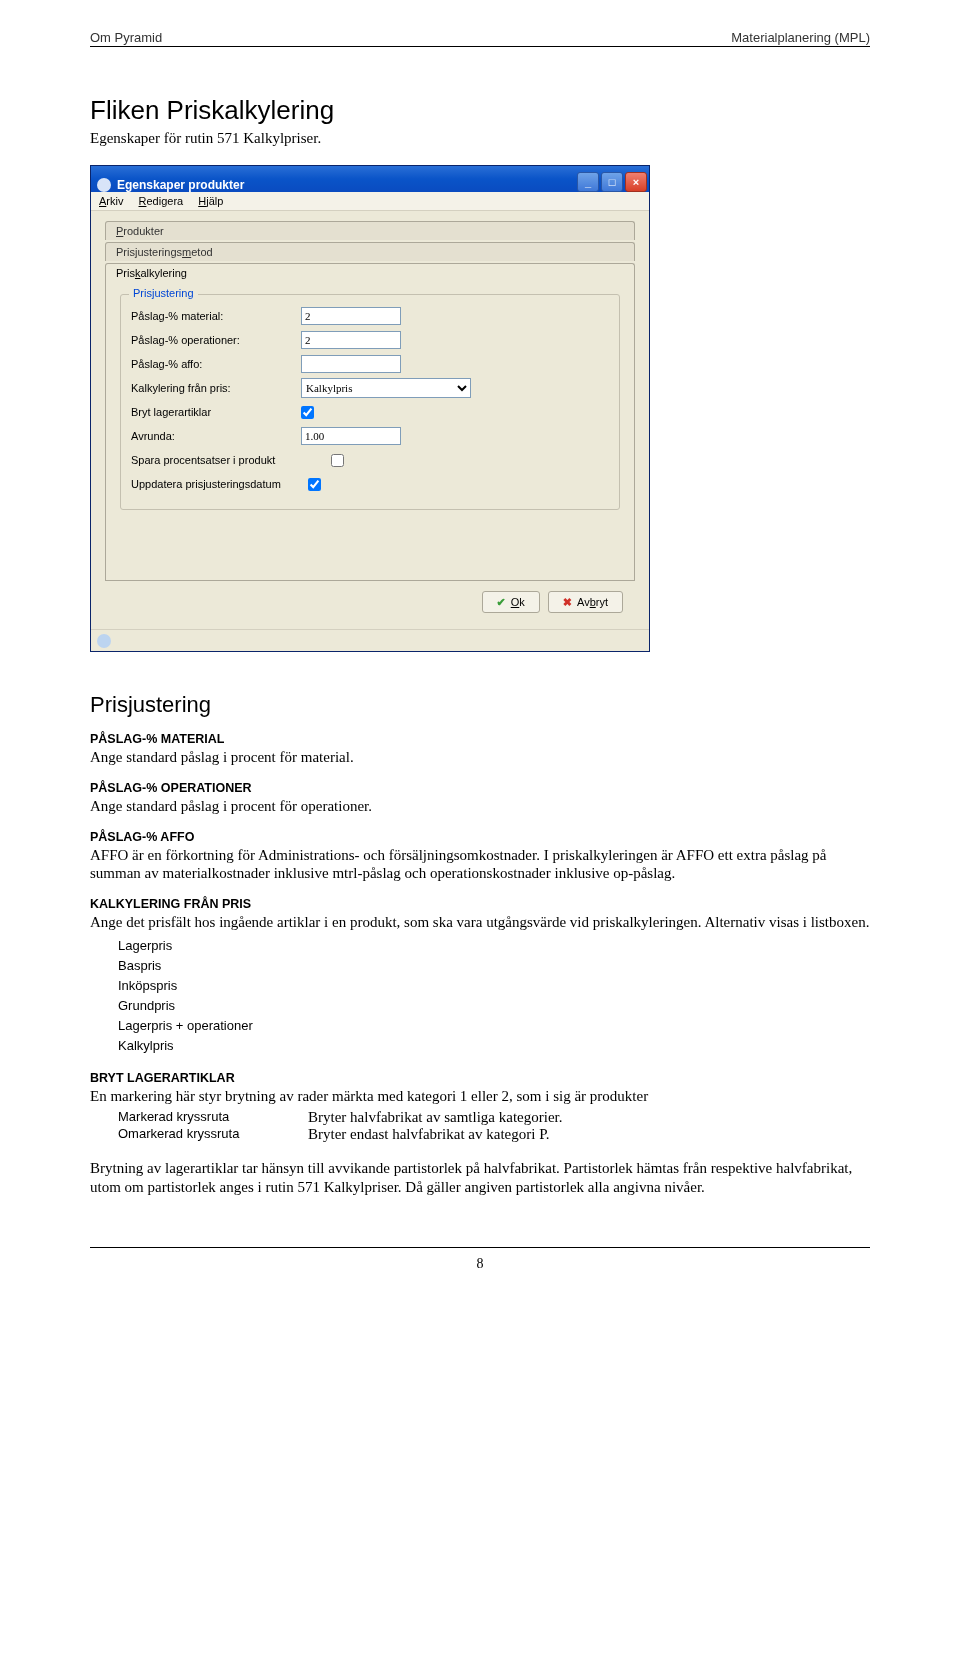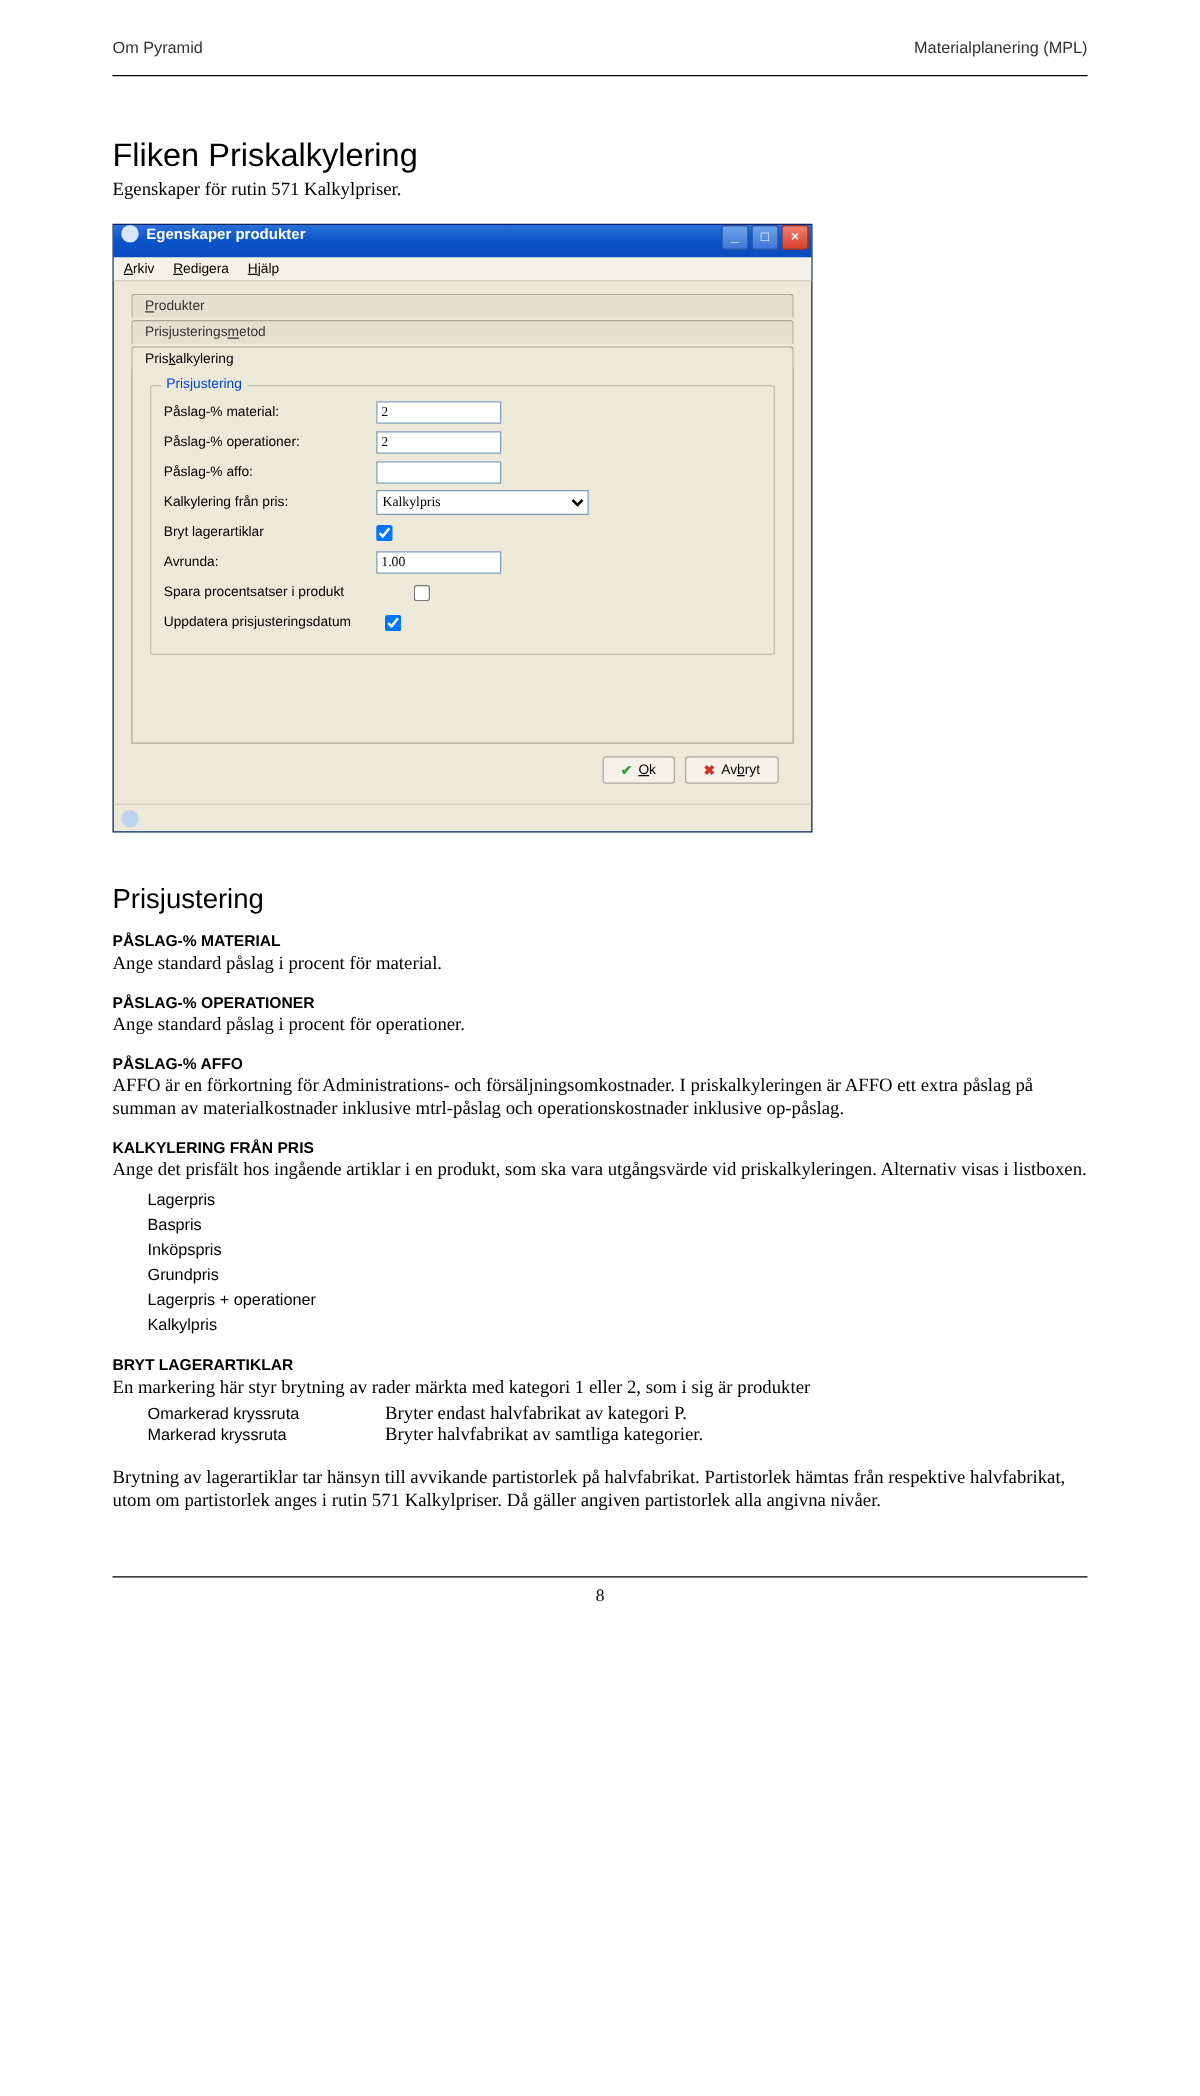--- a/index.html
+++ b/index.html
@@ -14,21 +14,21 @@
   }
   .page {
     padding: 30px 90px 40px 90px;
   }
   .top-hdr {
     display: flex;
     justify-content: space-between;
     font-family: Verdana, Arial, sans-serif;
     font-size: 13px;
     color: #333;
-    padding-bottom: 15px;
+    padding-bottom: 1px;
     border-bottom: 1px solid #000;
     margin-bottom: 48px;
   }
   h2.section-title {
     font-family: Verdana, Arial, sans-serif;
     font-weight: normal;
     font-size: 26px;
     color: #000;
     margin-bottom: 4px;
   }
@@ -45,21 +45,21 @@
     font-size: 11px;
     border: 1px solid #0a246a;
     margin-bottom: 40px;
     background: #ece9d8;
   }
   .dlg-titlebar {
     height: 26px;
     background: linear-gradient(to bottom, #2a6fd6 0%, #0a54c8 50%, #0a4bc0 100%);
     color: #fff;
     display: flex;
-    align-items: flex-start;
+    align-items: flex-end;
     padding: 0 2px 0 6px;
     font-weight: bold;
     font-size: 12px;
   }
   .dlg-titlebar .tb-ico { width:14px; height:14px; background:#d8e4f8; border-radius:50%; margin-right:6px; display:inline-block;}
   .dlg-titlebar .spacer { flex:1; }
   .winbtn {
     width: 22px; height: 20px; margin-left:2px;
     background: linear-gradient(#6fa3e8,#3f78d8);
     border:1px solid #2a57a5; border-radius:3px;
@@ -268,27 +268,27 @@
     <div>Inköpspris</div>
     <div>Grundpris</div>
     <div>Lagerpris + operationer</div>
     <div>Kalkylpris</div>
   </div>
 
   <div class="label-h">BRYT LAGERARTIKLAR</div>
   <p class="para">En markering här styr brytning av rader märkta med kategori 1 eller 2, som i sig är produkter</p>
   <div class="kv-grid">
     <div class="kv-row">
+      <span class="k">Markerad kryssruta</span>
+      <span class="v">Bryter halvfabrikat av samtliga kategorier.</span>
+    </div>
+    <div class="kv-row">
       <span class="k">Omarkerad kryssruta</span>
       <span class="v">Bryter endast halvfabrikat av kategori P.</span>
     </div>
-    <div class="kv-row">
-      <span class="k">Markerad kryssruta</span>
-      <span class="v">Bryter halvfabrikat av samtliga kategorier.</span>
-    </div>
   </div>
 
   <p class="para" style="margin-top:16px">Brytning av lagerartiklar tar hänsyn till avvikande partistorlek på halvfabrikat. Partistorlek hämtas från respektive halvfabrikat, utom om partistorlek anges i rutin 571 Kalkylpriser. Då gäller angiven partistorlek alla angivna nivåer.</p>
 
   <div class="page-ftr">
     <span>8</span>
   </div>
 
 </div>
 

